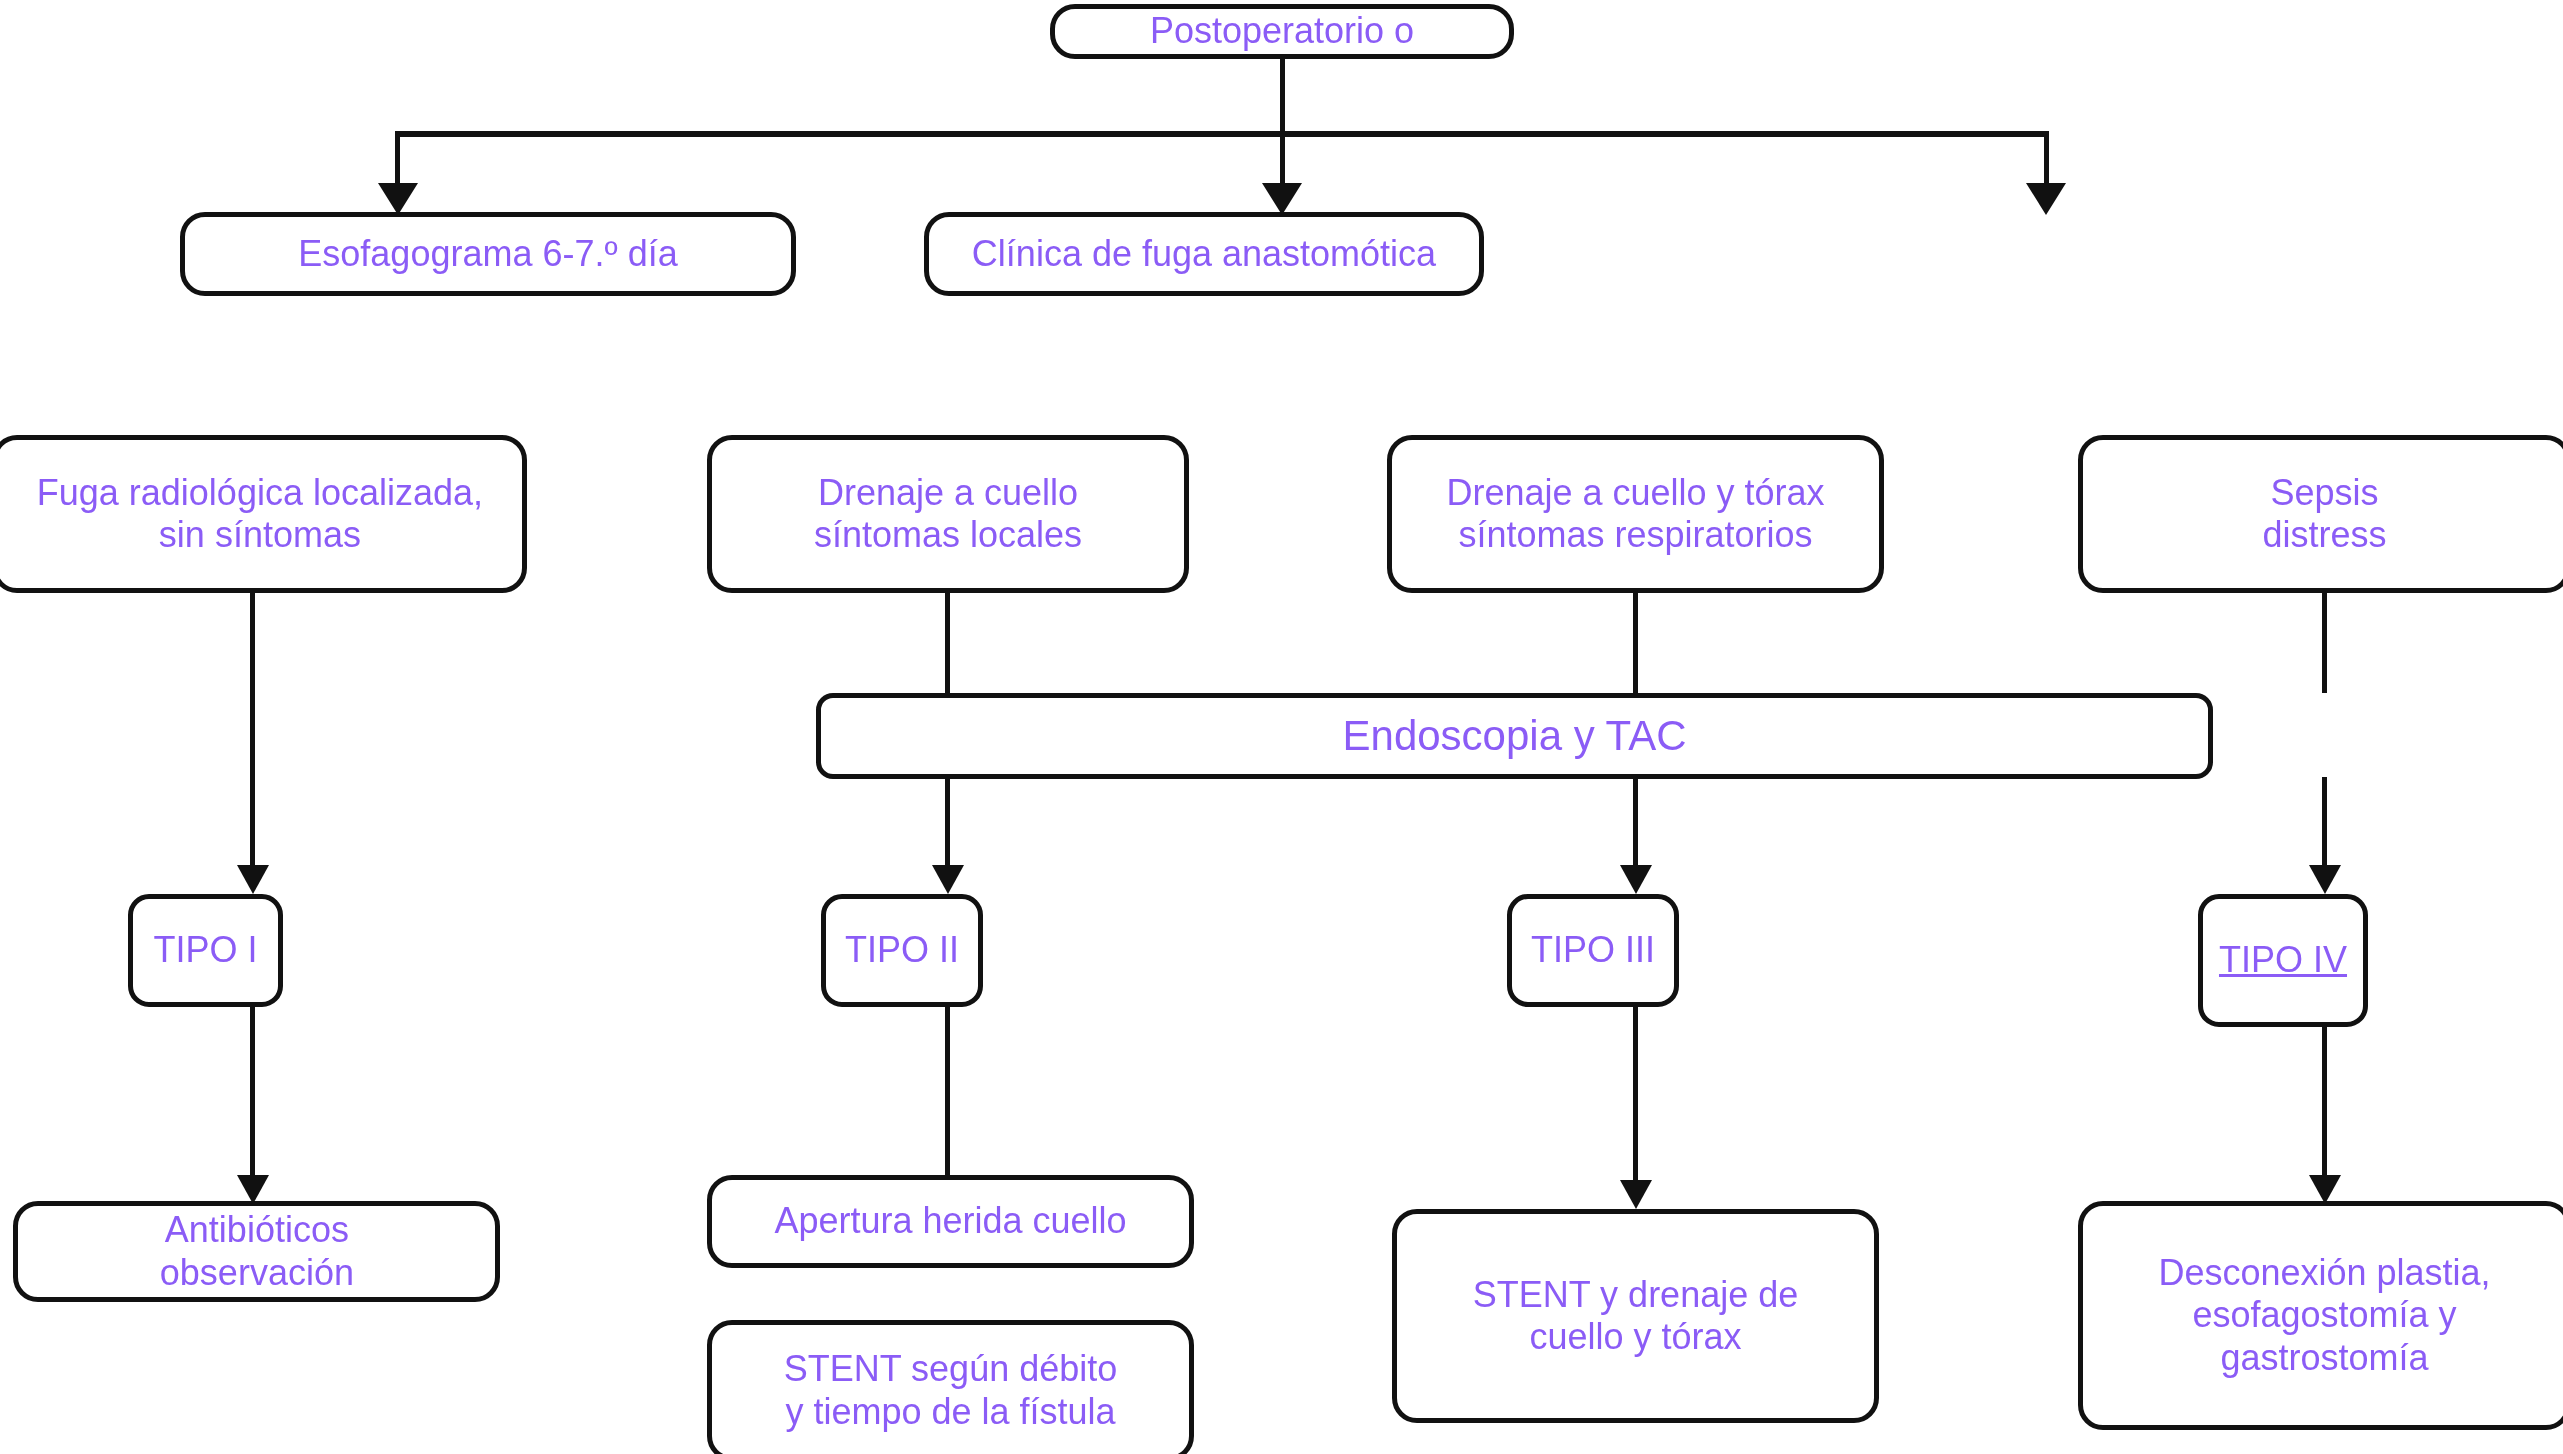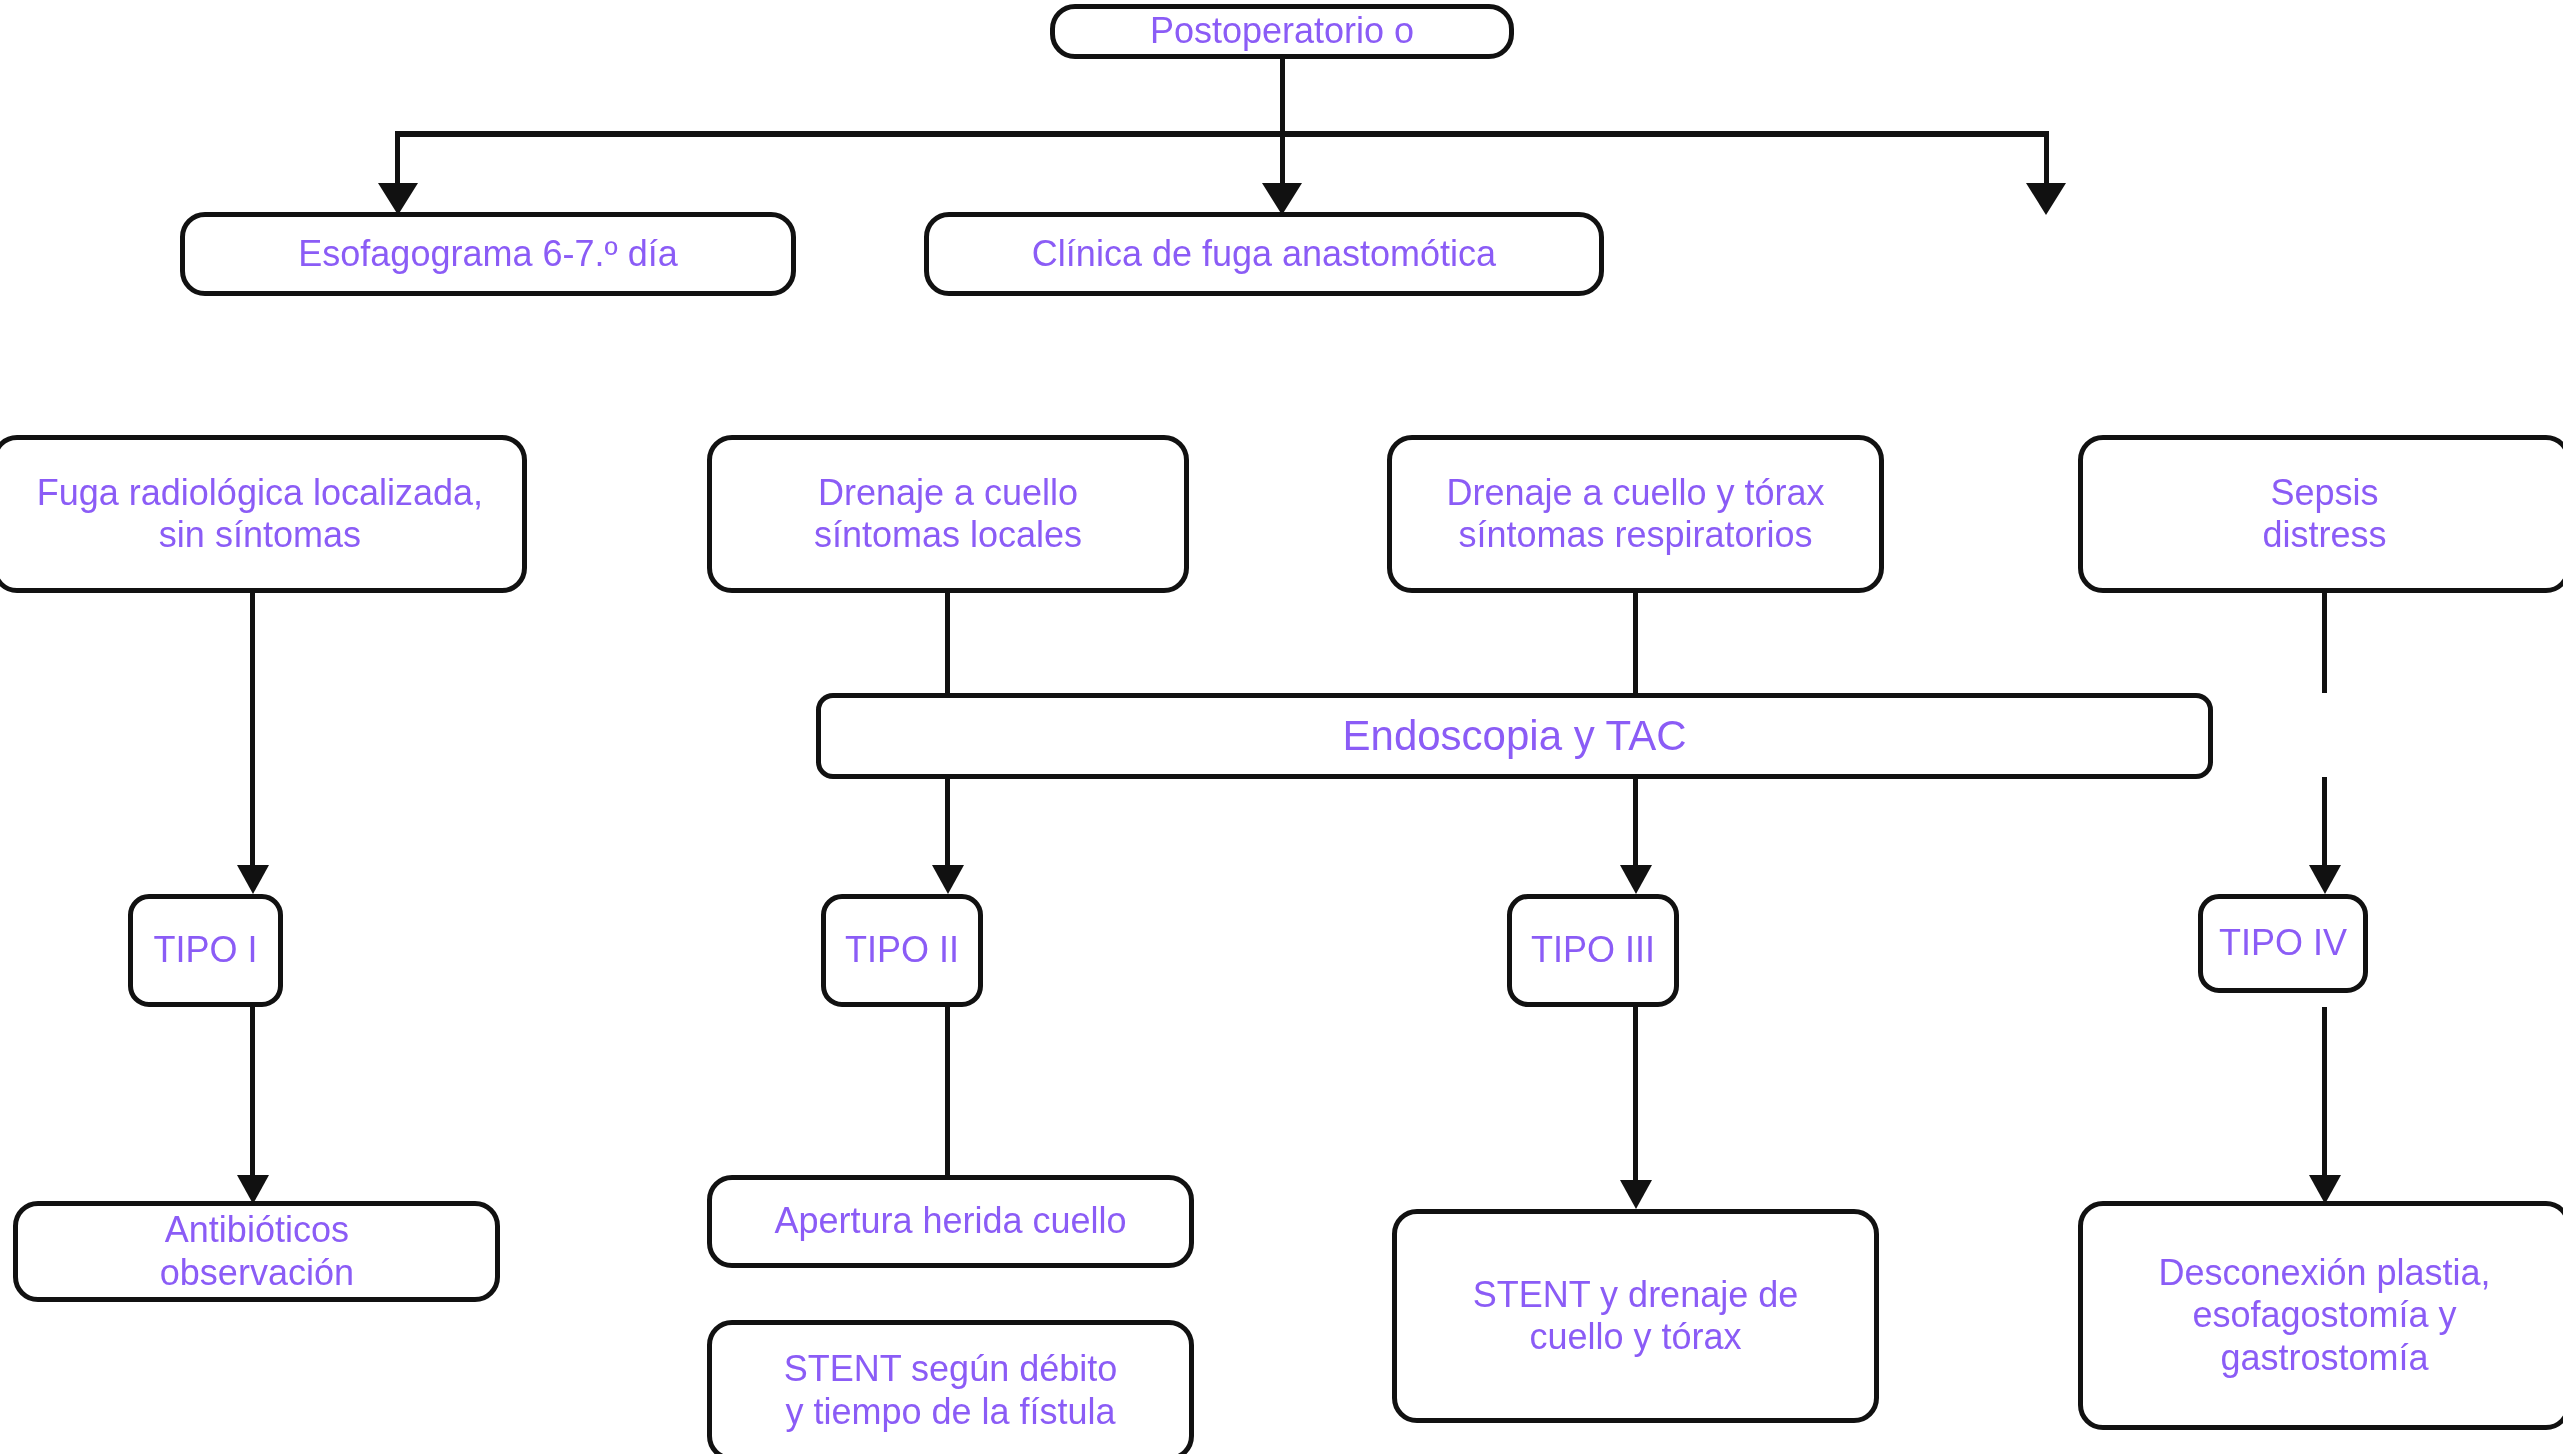--- a/index.html
+++ b/index.html
@@ -85,21 +85,21 @@
   <div class="vline" style="left:395px; top:131px; width:4.8px; height:57px;"></div>
   <div class="arrow-head" style="left:378px; top:183px;"></div>
 
   <div class="vline" style="left:1280px; top:131px; width:4.8px; height:57px;"></div>
   <div class="arrow-head" style="left:1262px; top:183px;"></div>
 
   <div class="vline" style="left:2044px; top:131px; width:4.8px; height:57px;"></div>
   <div class="arrow-head" style="left:2026px; top:183px;"></div>
 
   <div class="node" style="left:180px; top:212px; width:616px; height:84px;">Esofagograma 6-7.º  día</div>
-  <div class="node" style="left:924px; top:212px; width:680px; height:84px;">Clínica de fuga anastomótica</div>
+  <div class="node" style="left:924px; top:212px; width:560px; height:84px;">Clínica de fuga anastomótica</div>
 
   <div class="node" style="left:-7.6px; top:435px; width:535px; height:158px;">Fuga radiológica localizada,
 sin síntomas</div>
   <div class="node" style="left:707px; top:435px; width:482px; height:158px;">Drenaje a cuello
 síntomas locales</div>
   <div class="node" style="left:1387px; top:435px; width:497px; height:158px;">Drenaje a cuello y tórax
 síntomas respiratorios</div>
   <div class="node" style="left:2078px; top:435px; width:493px; height:158px;">Sepsis
 distress</div>
 
@@ -117,21 +117,21 @@
 
   <div class="vline" style="left:1633px; top:777px; width:4.8px; height:95px;"></div>
   <div class="arrow-head slim" style="left:1620px; top:865px;"></div>
 
   <div class="vline" style="left:2322px; top:777px; width:4.8px; height:95px;"></div>
   <div class="arrow-head slim" style="left:2309px; top:865px;"></div>
 
   <div class="node small" style="left:128px; top:894px; width:155px; height:113px;">TIPO I</div>
   <div class="node small" style="left:821px; top:894px; width:162px; height:113px;">TIPO II</div>
   <div class="node small" style="left:1507px; top:894px; width:172px; height:113px;">TIPO III</div>
-  <div class="node small" style="left:2198px; top:894px; width:170px; height:99px;">TIPO IV</div>
+  <div class="node small" style="left:2198px; top:894px; width:170px; height:133px;text-decoration:underline;">TIPO IV</div>
 
   <div class="vline" style="left:250px; top:1007px; width:4.8px; height:176px;"></div>
   <div class="arrow-head slim" style="left:237px; top:1175px;"></div>
 
   <div class="vline" style="left:945px; top:1007px; width:4.8px; height:176px;"></div>
   <div class="arrow-head slim" style="left:932px; top:1175px;"></div>
 
   <div class="vline" style="left:1633px; top:1007px; width:4.8px; height:181px;"></div>
   <div class="arrow-head slim" style="left:1620px; top:1180px;"></div>
 

